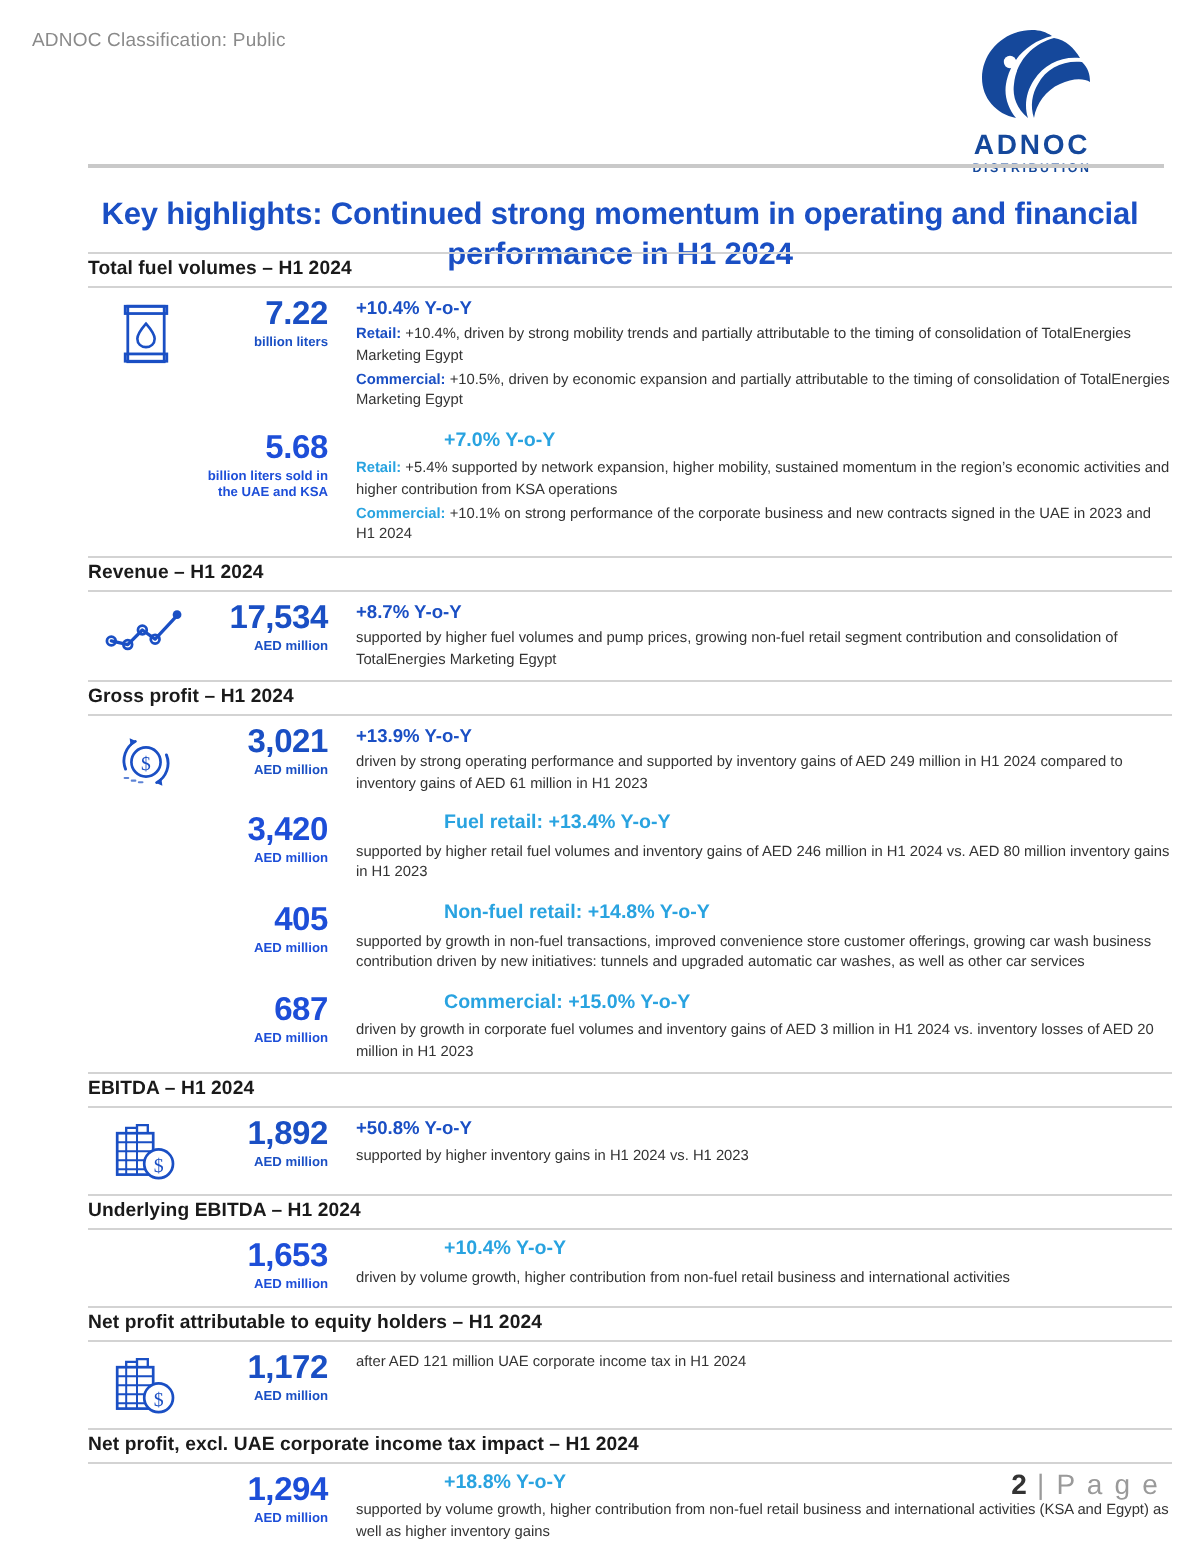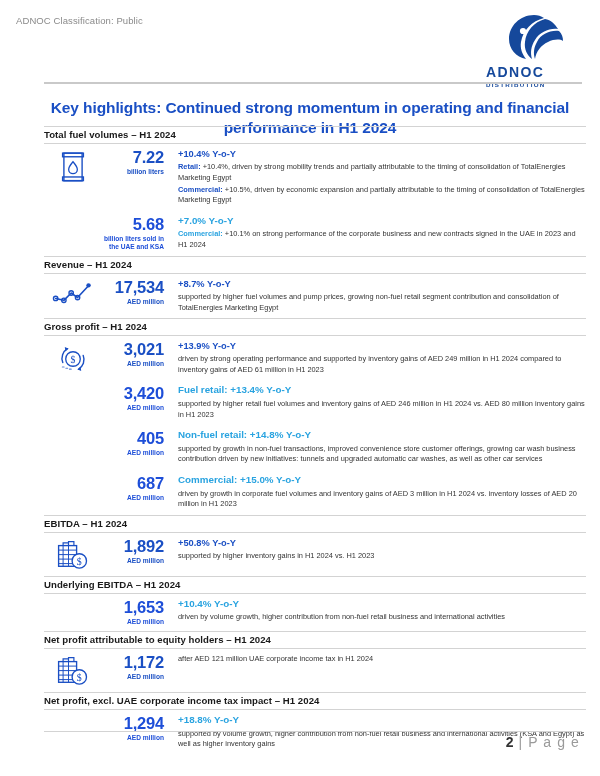--- a/index.html
+++ b/index.html
@@ -27,23 +27,24 @@
   .classification {
     position: absolute;
     left: 16px;
     top: 15px;
     font-size: 9.5px;
     color: #8a8a8a;
     letter-spacing: 0.1px;
   }
   .logo-block {
     position: absolute;
-    right: 18px;
+    right: 36px;
     top: 12px;
     width: 96px;
+    text-align: center;
   }
   .logo-mark {
     width: 60px;
     height: 52px;
     margin: 0 auto;
     display: block;
   }
   .logo-word {
     font-size: 14px;
     font-weight: bold;
@@ -138,21 +139,21 @@
   }
   .navy { color: #1a4fc4; }
   .cyan { color: #1d4ed8; }
   .yoy {
     font-size: 9.3px;
     font-weight: bold;
     color: #1a4fc4;
     line-height: 1.3;
     margin-bottom: 2px;
   }
-  .yoy.cyan-h { color: #29a3e0; font-size: 9.8px; }
+  .yoy.cyan-h { color: #29a3e0; font-size: 9.8px; margin-left: 44px; }
   .desc {
     font-size: 7.4px;
     color: #333333;
     line-height: 1.42;
     margin: 1.5px 0 0 0;
   }
   .desc .lead {
     font-weight: bold;
     color: #1a4fc4;
   }
@@ -238,20 +239,21 @@
           </div>
         </div>
         <div class="row sub-row">
           <div class="col-icon"></div>
           <div class="col-num">
             <div class="big-num cyan">5.68</div>
             <div class="unit cyan">billion liters sold in the UAE and KSA</div>
           </div>
           <div class="col-text">
             <div class="yoy cyan-h">+7.0% Y-o-Y</div>
+            <p class="desc"><span class="lead-cyan">Retail:</span> <span>+5.4% supported by network expansion, higher mobility, sustained momentum in the region’s economic activities and higher contribution from KSA operations</span></p>
             <p class="desc"><span class="lead-cyan">Commercial:</span> <span>+10.1% on strong performance of the corporate business and new contracts signed in the UAE in 2023 and H1 2024</span></p>
           </div>
         </div>
       </div>
       <div class="section">
         <div class="hrule"></div>
         <div class="section-head">Revenue – H1 2024</div>
         <div class="hrule"></div>
         <div class="row">
           <div class="col-icon">

